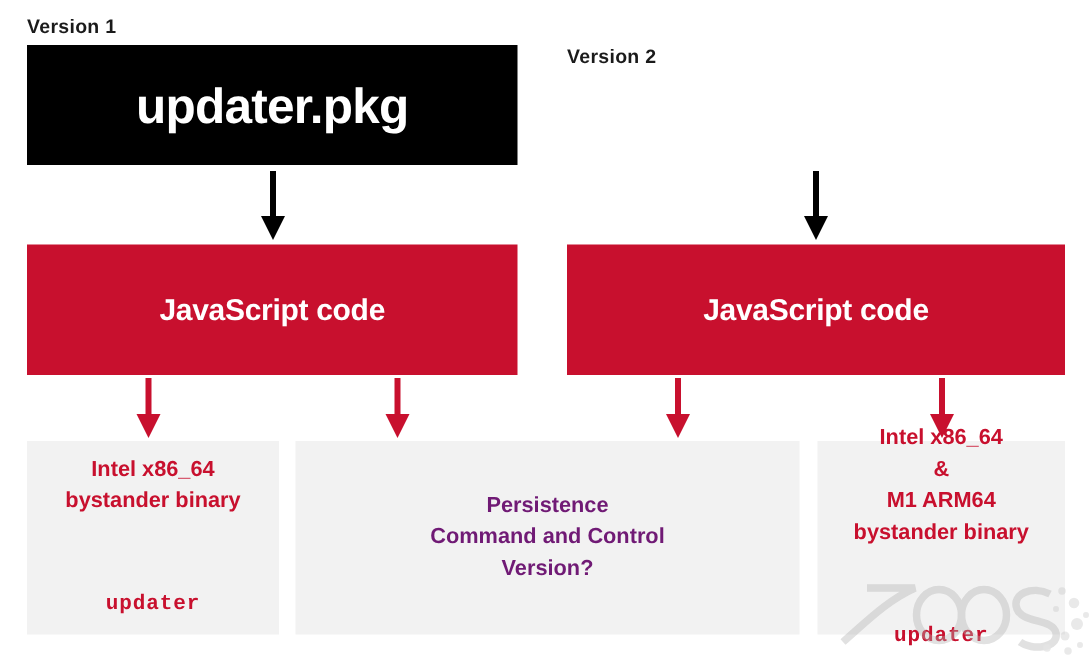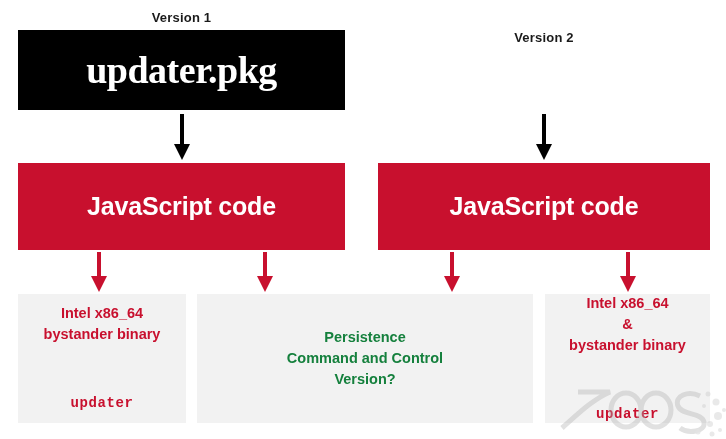--- a/index.html
+++ b/index.html
@@ -18,53 +18,53 @@
     overflow: hidden;
   }
 
   
   .version-label {
     position: absolute;
     font-family: "Liberation Sans", sans-serif;
     font-size: 13px;
     font-weight: 700;
     color: #1a1a1a;
-    text-align: center;
+    text-align: left;
     letter-spacing: 0.2px;
     white-space: nowrap;
   }
 
   
   .pkg-box {
     position: absolute;
     background: #000000;
     display: flex;
     align-items: center;
     justify-content: center;
   }
   .pkg-box .pkg-text {
-    font-family: Liberation Serif, serif;
-    font-size: 38px;
+    font-family: Liberation Sans, sans-serif;
+    font-size: 33px;
     font-weight: 700;
     color: #ffffff;
     letter-spacing: -0.5px;
     line-height: 1;
   }
 
   
   .js-box {
     position: absolute;
     background: #c8102e;
     display: flex;
     align-items: center;
     justify-content: center;
   }
   .js-box .js-text {
     font-family: "Liberation Sans", sans-serif;
-    font-size: 25px;
+    font-size: 20px;
     font-weight: 700;
     color: #ffffff;
     letter-spacing: -0.2px;
     line-height: 1;
   }
 
   
   .gray-box {
     position: absolute;
     background: #f2f2f2;
@@ -77,21 +77,21 @@
     box-sizing: border-box;
   }
   .gray-box .line {
     font-family: "Liberation Sans", sans-serif;
     font-size: 14.5px;
     font-weight: 700;
     line-height: 1.45;
     white-space: nowrap;
   }
   .gray-box .line.red   { color: #c8102e; }
-  .gray-box .line.black { color: #15803d; text-align: center; }
+  .gray-box .line.black { color: #701a75; text-align: center; }
   .gray-box .line.mono  {
     font-family: "Liberation Mono", "DejaVu Sans Mono", monospace;
     font-size: 14px;
     font-weight: 700;
     color: #c8102e;
     letter-spacing: 0.6px;
     margin-top: 48px;
   }
 
   
@@ -159,20 +159,21 @@
 
   <div class="gray-box" style="left:197px; top:294px; width:336px; height:129px;">
     <span class="line black">Persistence</span>
     <span class="line black">Command and Control</span>
     <span class="line black">Version?</span>
   </div>
 
   <div class="gray-box" style="left:545px; top:294px; width:165px; height:129px;">
     <span class="line red">Intel x86_64</span>
     <span class="line red">&amp;</span>
+    <span class="line red">M1 ARM64</span>
     <span class="line red">bystander binary</span>
     <span class="line mono">updater</span>
   </div>
 
   <svg class="watermark" style="left:548px; top:382px;" width="178" height="57" viewBox="0 0 178 57">
     <g fill="none" stroke="#b0b0b0" stroke-width="5" opacity="0.75">
       <path d="M14 46 C30 32 44 18 62 10 L30 10"></path>
       <ellipse cx="78" cy="28" rx="15" ry="17"></ellipse>
       <ellipse cx="108" cy="28" rx="15" ry="17"></ellipse>
       <path d="M152 14 C140 8 126 14 130 24 C134 34 154 30 156 40 C158 50 140 52 132 46"></path>

